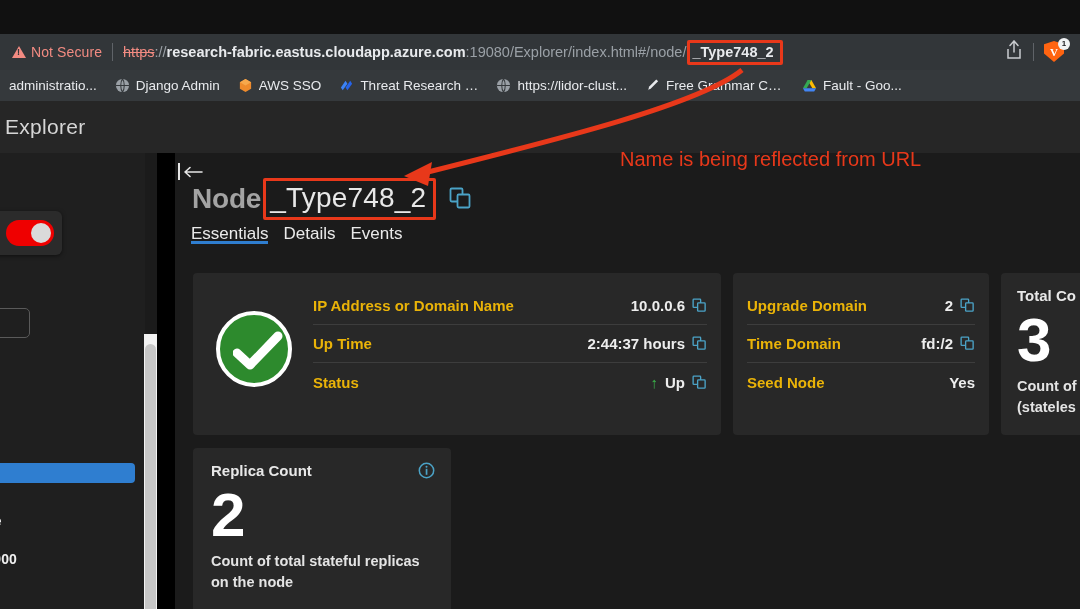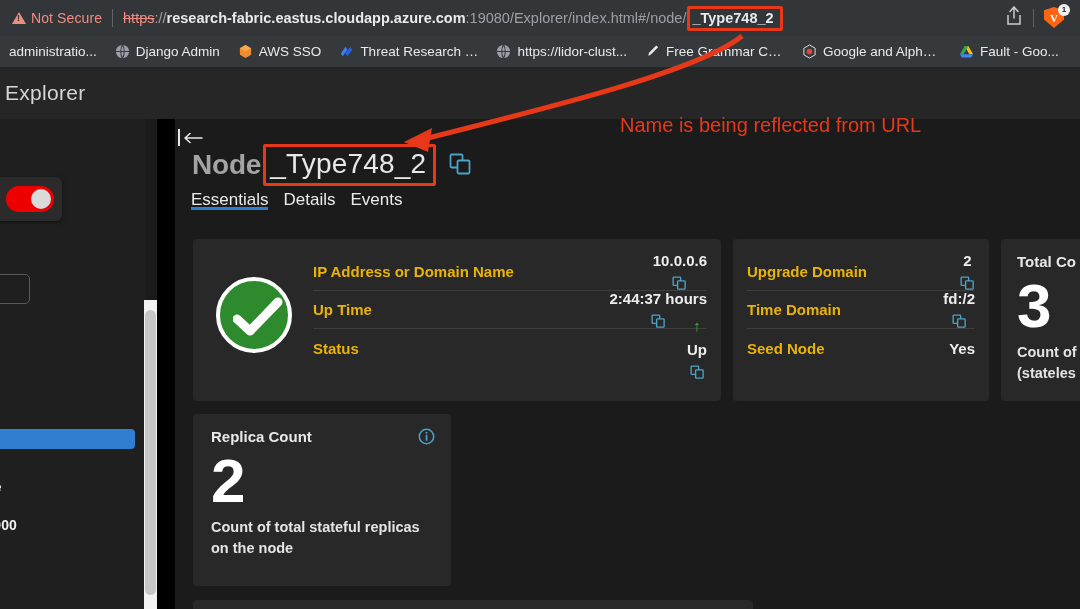--- a/index.html
+++ b/index.html
@@ -2,21 +2,21 @@
 <html><head>
 <meta charset="utf-8">
 <style>
   * { box-sizing: border-box; margin: 0; padding: 0; }
   html, body {
     width: 1080px; height: 609px;
     overflow: hidden;
     background: #111111;
     font-family: "Liberation Sans", sans-serif;
   }
-  #root { position: relative; width: 1080px; height: 536px; }
+  #root { position: relative; width: 1080px; height: 536px; margin-top: 34px; }
 
   
   .chrome-toolbar {
     position: absolute; left: 0; top: 0; width: 1080px; height: 36px;
     background: #323639;
     display: flex; align-items: center;
   }
   .not-secure {
     display: flex; align-items: center; gap: 5px;
     margin-left: 12px; flex: 0 0 auto;
@@ -211,21 +211,21 @@
   }
   .status-circle svg { position: absolute; left: 13px; top: 16px; }
 
   .kv-list { position: absolute; left: 120px; top: 14px; right: 14px; }
   .kv-row {
     display: flex; align-items: center; justify-content: space-between;
     height: 38px; border-bottom: 1px solid #3d3d3d;
   }
   .kv-row:last-child { border-bottom: none; }
   .kv-key { color: #eab308; font-size: 15px; font-weight: bold; }
-  .kv-val-wrap { display: flex; align-items: center; gap: 7px; flex-direction: column; }
+  .kv-val-wrap { display: flex; align-items: center; gap: 7px; }
   .kv-val { color: #ededed; font-size: 15px; font-weight: bold; }
   .up-arrow { color: #3ab54a; font-size: 15px; font-weight: bold; }
 
   .kv-list-plain { position: absolute; left: 14px; top: 14px; right: 14px; }
 
   .total-inner { padding: 14px 0 0 16px; }
   .card-caption {
     color: #e8e8e8; font-size: 15px; font-weight: bold; white-space: nowrap;
   }
   .big-number {
@@ -325,27 +325,20 @@
     </div>
 
     <div class="bm">
       <svg class="bm-ico" viewBox="0 0 16 16">
         <polygon points="3,13 4.5,9 12,1.5 14,3.5 6.5,11" fill="#e8eaed"></polygon>
         <polygon points="3,13 4.5,12 4,10.5" fill="#5f6368"></polygon>
       </svg>
       <span class="bm-label">Free Grammar Ch...</span>
     </div>
 
-    <div class="bm">
-      <svg class="bm-ico" viewBox="0 0 16 16">
-        <polygon points="8,1 14,4.5 14,11.5 8,15 2,11.5 2,4.5" fill="none" stroke="#e8eaed" stroke-width="1"></polygon>
-        <circle cx="8" cy="8" r="3" fill="#ea4335"></circle>
-      </svg>
-      <span class="bm-label">Google and Alpha...</span>
-    </div>
 
     <div class="bm">
       <svg class="bm-ico" viewBox="0 0 16 16">
         <polygon points="6,2 10,2 15,11 11,11" fill="#fbbc04"></polygon>
         <polygon points="6,2 1,11 5,11 10,2" fill="#34a853"></polygon>
         <polygon points="1,11 3,14.5 13,14.5 15,11" fill="#4285f4"></polygon>
       </svg>
       <span class="bm-label">Fault - Goo...</span>
     </div>
   </div>

